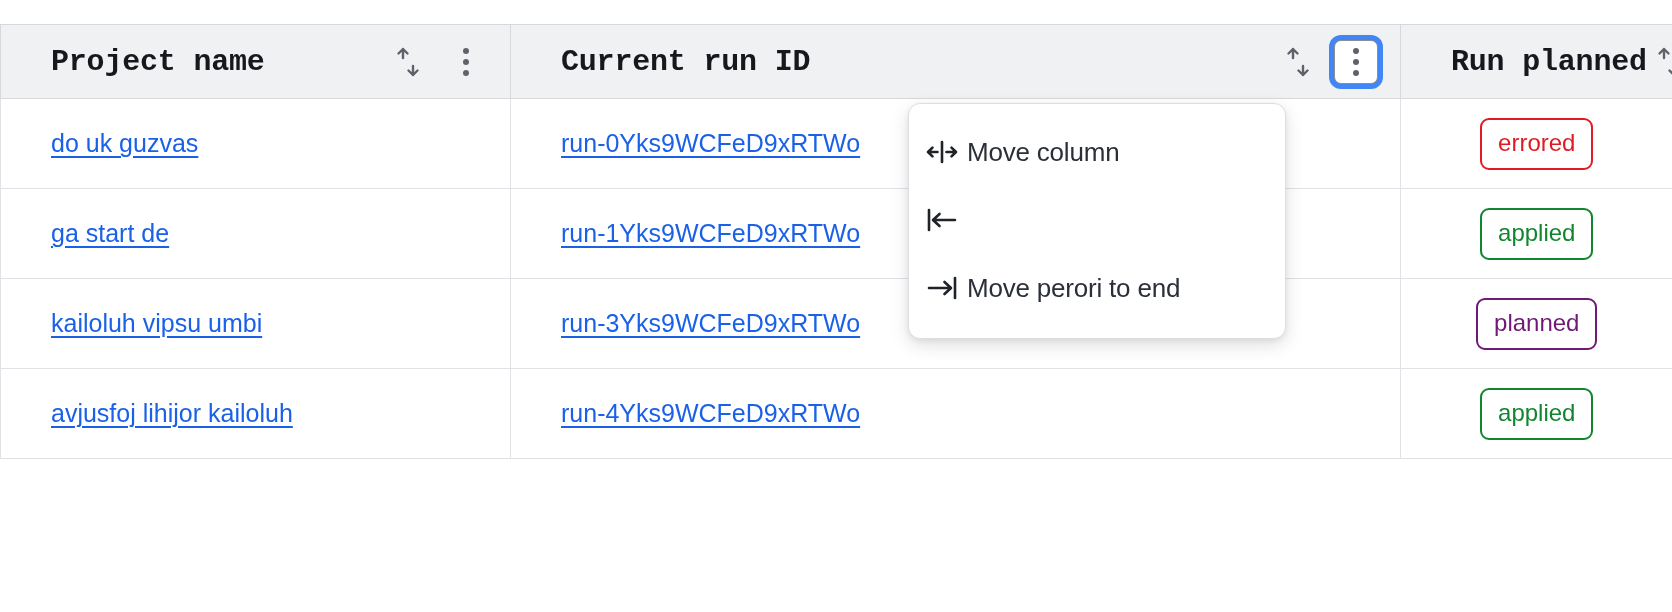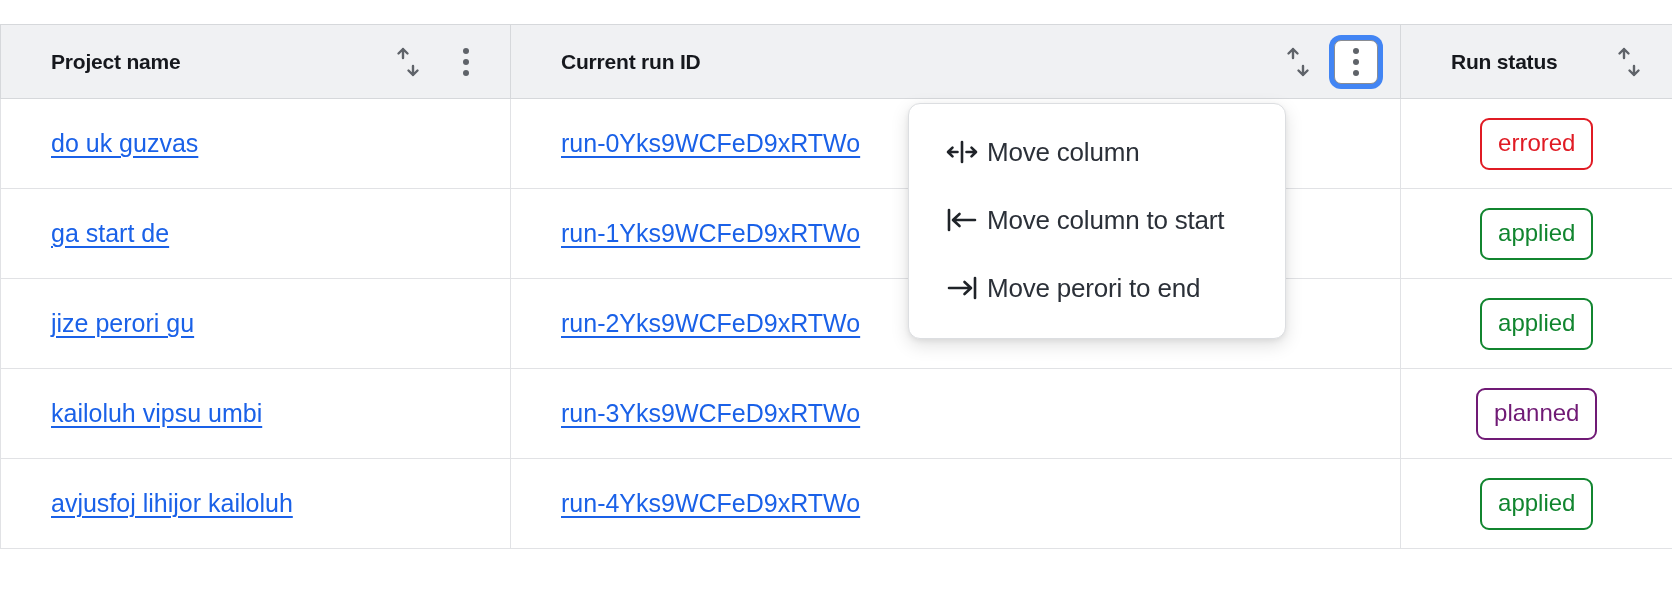--- a/index.html
+++ b/index.html
@@ -53,25 +53,26 @@
   thead th.last { border-right: none; }
 
   .th-inner {
     display: flex;
     align-items: center;
     width: 100%;
     height: 100%;
   }
 
   .th-label {
-    font-size: 21px;
+    font-size: 30px;
     font-weight: bold;
     color: #16181d;
     letter-spacing: -0.2px;
     white-space: nowrap;
+    font-family: Liberation Mono, monospace;
   }
 
   .th-spacer { flex: 1 1 auto; }
 
   .th-actions {
     display: flex;
     align-items: center;
     gap: 14px;
     flex: 0 0 auto;
   }
@@ -162,21 +163,21 @@
     box-shadow: 0 6px 18px rgba(0,0,0,0.13), 0 2px 5px rgba(0,0,0,0.06);
     padding: 14px 0 16px;
     box-sizing: border-box;
     z-index: 40;
   }
 
   .menu-item {
     display: flex;
     align-items: center;
     height: 68px;
-    padding: 0 20px 0 36px;
+    padding: 0 20px 0 16px;
     cursor: pointer;
     box-sizing: border-box;
   }
 
   .menu-ico {
     width: 42px;
     flex: 0 0 42px;
     display: flex;
     align-items: center;
     justify-content: flex-start;
@@ -244,21 +245,21 @@
                     <i></i>
                     <i></i>
                   </span>
               </span>
             </span>
           </div>
         </th>
 
         <th class="last">
           <div class="th-inner">
-            <span class="th-label">Run status</span>
+            <span class="th-label">Run planned</span>
             <span class="th-spacer"></span>
             <span class="th-actions">
               <span class="icon-btn">
                 <svg class="sort-ico" width="30" height="34" viewBox="0 0 30 34" fill="none" aria-hidden="true">
                   <path d="M10 13 V4 M10 4 L5.5 8.5 M10 4 L14.5 8.5" stroke="#5f6369" stroke-width="2.4" stroke-linecap="round" stroke-linejoin="round"></path>
                   <path d="M20 21 V30 M20 30 L15.5 25.5 M20 30 L24.5 25.5" stroke="#5f6369" stroke-width="2.4" stroke-linecap="round" stroke-linejoin="round"></path>
                 </svg>
               </span>
             </span>
           </div>
@@ -286,31 +287,20 @@
           <span class="cell-link">ga start de</span>
         </td>
         <td>
           <span class="cell-link">run-1Yks9WCFeD9xRTWo</span>
         </td>
         <td class="last status-cell">
           <span class="badge applied">applied</span>
         </td>
       </tr>
 
-      <tr>
-        <td class="first">
-          <span class="cell-link">jize perori gu</span>
-        </td>
-        <td>
-          <span class="cell-link">run-2Yks9WCFeD9xRTWo</span>
-        </td>
-        <td class="last status-cell">
-          <span class="badge applied">applied</span>
-        </td>
-      </tr>
 
       <tr>
         <td class="first">
           <span class="cell-link">kailoluh vipsu umbi</span>
         </td>
         <td>
           <span class="cell-link">run-3Yks9WCFeD9xRTWo</span>
         </td>
         <td class="last status-cell">
           <span class="badge planned">planned</span>
@@ -345,21 +335,20 @@
       <span class="menu-label">Move column</span>
     </div>
 
     <div class="menu-item">
       <span class="menu-ico">
         <svg width="34" height="26" viewBox="0 0 34 26" fill="none" aria-hidden="true">
           <path d="M4 3 V23" stroke="#1f2328" stroke-width="2.6" stroke-linecap="round"></path>
           <path d="M30 13 H9 M14.5 7 L8 13 L14.5 19" stroke="#1f2328" stroke-width="2.6" stroke-linecap="round" stroke-linejoin="round"></path>
         </svg>
       </span>
-      <span class="menu-label">Move column to start</span>
     </div>
 
     <div class="menu-item">
       <span class="menu-ico">
         <svg width="34" height="26" viewBox="0 0 34 26" fill="none" aria-hidden="true">
           <path d="M30 3 V23" stroke="#1f2328" stroke-width="2.6" stroke-linecap="round"></path>
           <path d="M4 13 H25 M19.5 7 L26 13 L19.5 19" stroke="#1f2328" stroke-width="2.6" stroke-linecap="round" stroke-linejoin="round"></path>
         </svg>
       </span>
       <span class="menu-label">Move perori to end</span>

